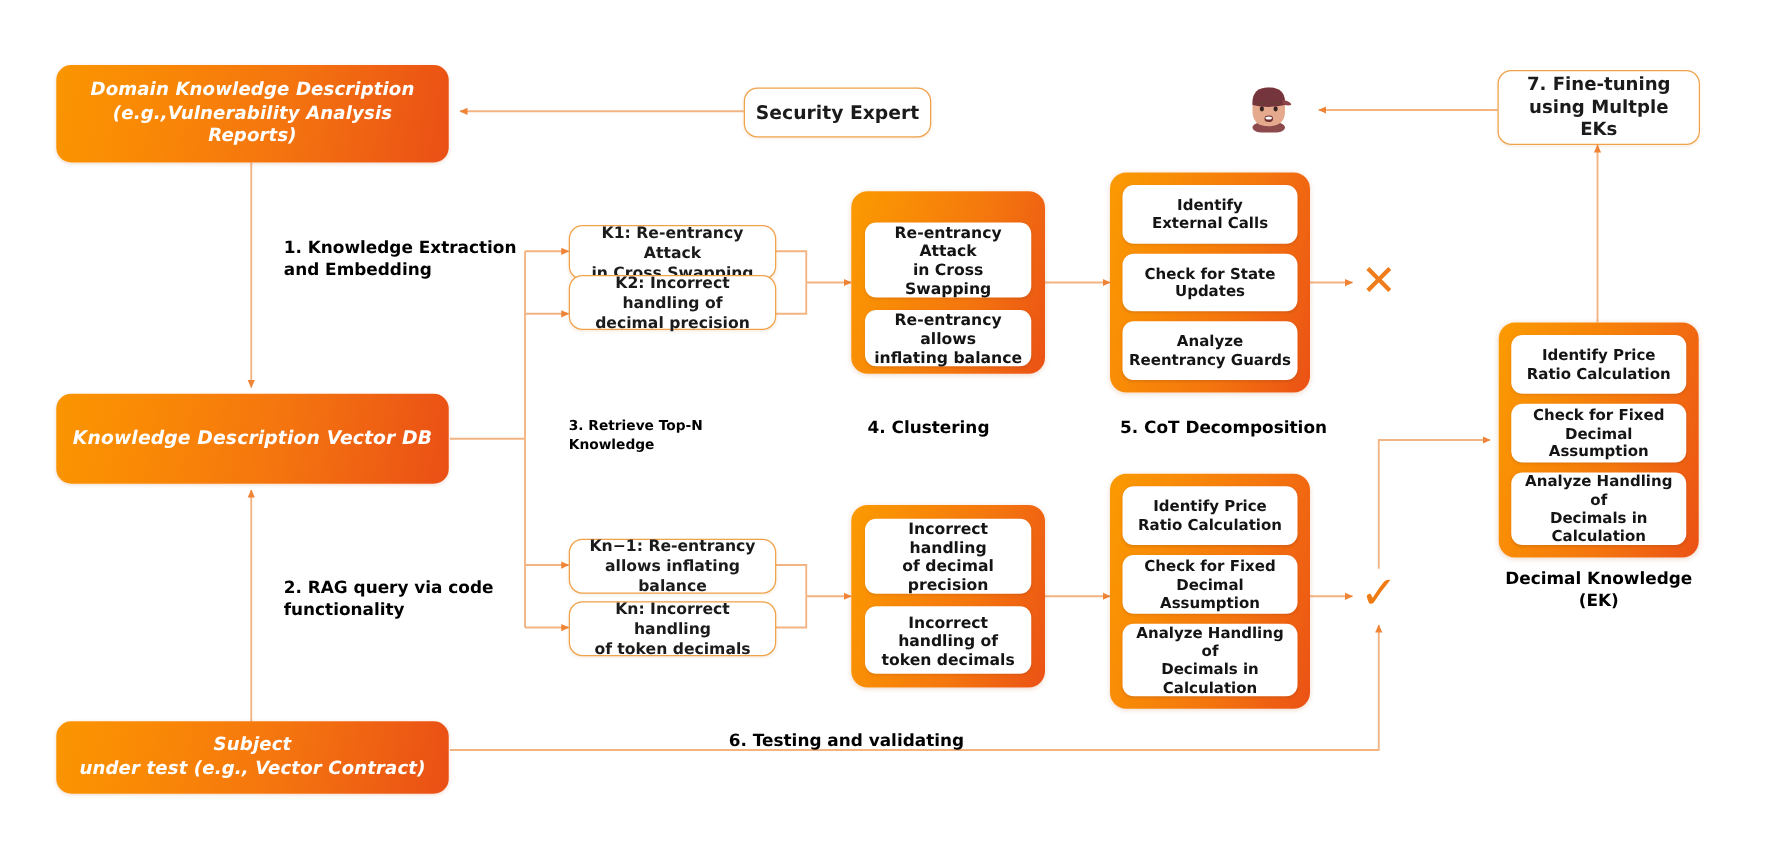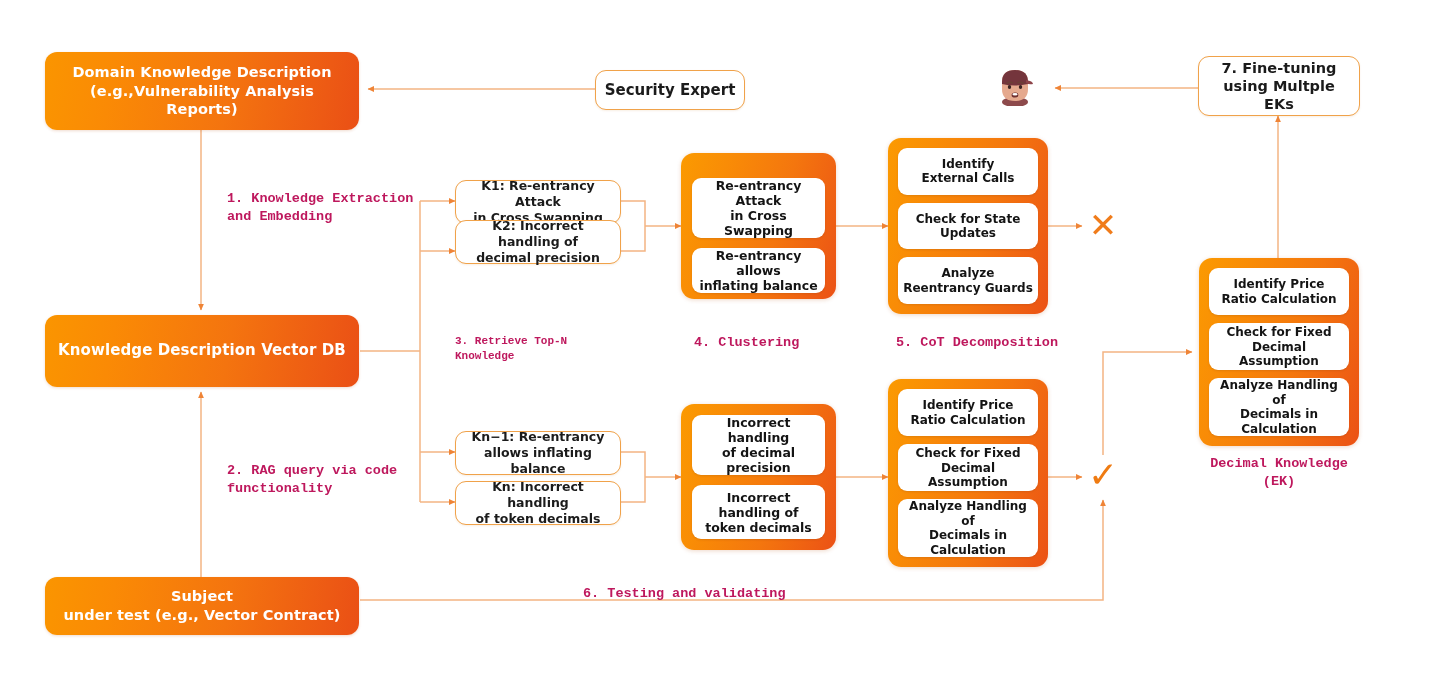--- a/index.html
+++ b/index.html
@@ -28,20 +28,21 @@
     border-radius:12px;
     box-shadow:0 1px 3px rgba(180,80,20,.20);
     display:flex;
     align-items:center;
     justify-content:center;
     text-align:center;
     color:#ffffff;
     font-weight:bold;
     line-height:1.28;
     letter-spacing:.1px;
+    font-style:italic;
   }
   .gbox .t{display:block;padding:0 10px;}
 
   
   .obox{
     position:absolute;
     background:#ffffff;
     border:1.6px solid #f0a24a;
     border-radius:11px;
     display:flex;
@@ -79,25 +80,24 @@
     color:#141414;
     font-weight:bold;
     line-height:1.2;
     box-shadow:0 1px 2px rgba(120,60,20,.18);
   }
   .cluster .cell .t{display:block;padding:0 5px;}
 
   
   .caption{
     position:absolute;
-    color:#be185d;
+    color:#000000;
     font-weight:bold;
     line-height:1.32;
     white-space:pre-line;
-    font-family:Liberation Mono, monospace;
   }
 
   
   .mark{
     position:absolute;
     display:flex;
     align-items:center;
     justify-content:center;
     font-weight:bold;
     line-height:1;

